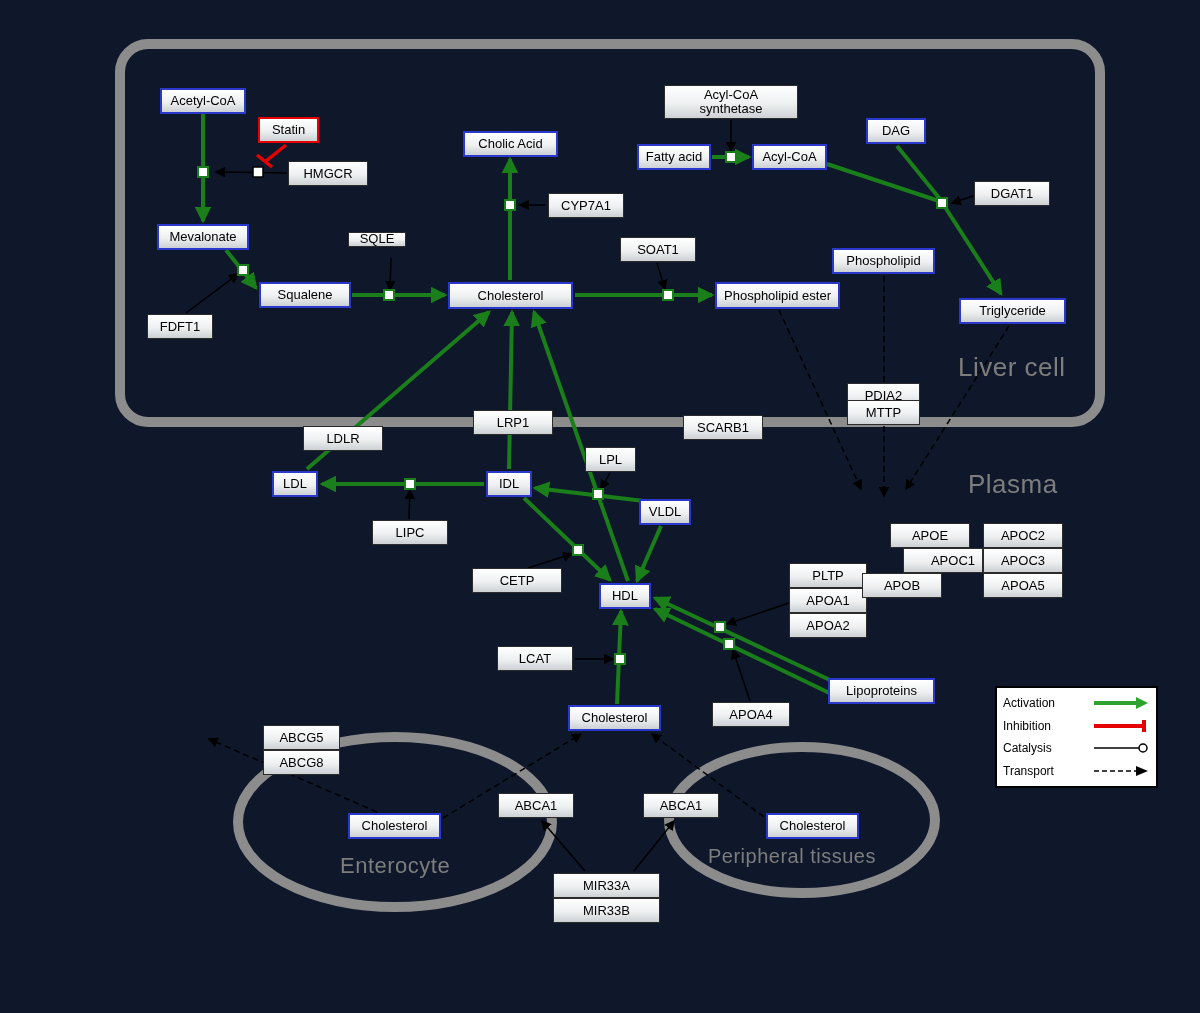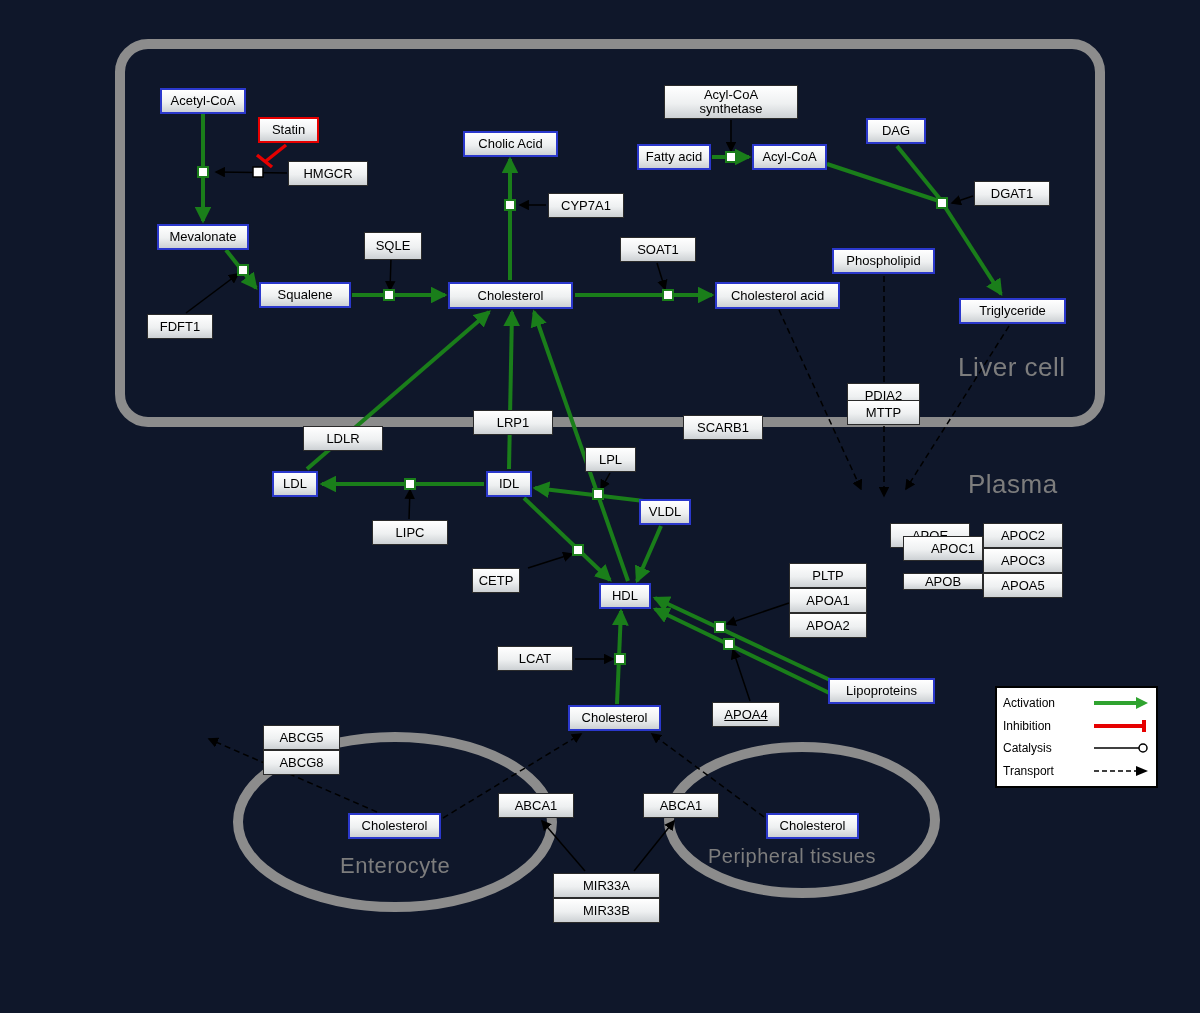--- a/index.html
+++ b/index.html
@@ -127,57 +127,57 @@
     </g>
   </svg>
 
   <div id="nodes">
       <div class="node metabolite" style="left: 160px; top: 88px; width: 86px; height: 26px;"><span>Acetyl-CoA</span></div>
       <div class="node statin" style="left: 258px; top: 117px; width: 61px; height: 26px;"><span>Statin</span></div>
       <div class="node gene" style="left: 288px; top: 161px; width: 80px; height: 25px;"><span>HMGCR</span></div>
       <div class="node metabolite" style="left: 157px; top: 224px; width: 92px; height: 26px;"><span>Mevalonate</span></div>
       <div class="node gene" style="left: 147px; top: 314px; width: 66px; height: 25px;"><span>FDFT1</span></div>
       <div class="node metabolite" style="left: 259px; top: 282px; width: 92px; height: 26px;"><span>Squalene</span></div>
-      <div class="node gene" style="left: 364px; top: 232px; width: 58px; height: 28px;"><span>SQLE</span></div>
+      <div class="node gene" style="left: 348px; top: 232px; width: 58px; height: 15px; align-items: flex-end;"><span>SQLE</span></div>
       <div class="node metabolite" style="left: 448px; top: 282px; width: 125px; height: 27px;"><span>Cholesterol</span></div>
       <div class="node metabolite" style="left: 463px; top: 131px; width: 95px; height: 26px;"><span>Cholic Acid</span></div>
       <div class="node gene" style="left: 548px; top: 193px; width: 76px; height: 25px;"><span>CYP7A1</span></div>
       <div class="node gene" style="left: 620px; top: 237px; width: 76px; height: 25px;"><span>SOAT1</span></div>
-      <div class="node metabolite" style="left: 715px; top: 282px; width: 125px; height: 27px;"><span>Cholesterol acid</span></div>
+      <div class="node metabolite" style="left: 715px; top: 282px; width: 125px; height: 27px;"><span>Phospholipid ester</span></div>
       <div class="node gene" style="left: 664px; top: 85px; width: 134px; height: 34px;"><span>Acyl-CoA
 synthetase</span></div>
       <div class="node metabolite" style="left: 637px; top: 144px; width: 74px; height: 26px;"><span>Fatty acid</span></div>
       <div class="node metabolite" style="left: 752px; top: 144px; width: 75px; height: 26px;"><span>Acyl-CoA</span></div>
       <div class="node metabolite" style="left: 866px; top: 118px; width: 60px; height: 26px;"><span>DAG</span></div>
       <div class="node gene" style="left: 974px; top: 181px; width: 76px; height: 25px;"><span>DGAT1</span></div>
       <div class="node metabolite" style="left: 832px; top: 248px; width: 103px; height: 26px;"><span>Phospholipid</span></div>
       <div class="node metabolite" style="left: 959px; top: 298px; width: 107px; height: 26px;"><span>Triglyceride</span></div>
       <div class="node gene" style="left: 847px; top: 383px; width: 73px; height: 25px;"><span>PDIA2</span></div>
       <div class="node gene" style="left: 847px; top: 400px; width: 73px; height: 25px;"><span>MTTP</span></div>
       <div class="node gene" style="left: 303px; top: 426px; width: 80px; height: 25px;"><span>LDLR</span></div>
       <div class="node gene" style="left: 473px; top: 410px; width: 80px; height: 25px;"><span>LRP1</span></div>
       <div class="node gene" style="left: 683px; top: 415px; width: 80px; height: 25px;"><span>SCARB1</span></div>
       <div class="node metabolite" style="left: 272px; top: 471px; width: 46px; height: 26px;"><span>LDL</span></div>
       <div class="node metabolite" style="left: 486px; top: 471px; width: 46px; height: 26px;"><span>IDL</span></div>
       <div class="node gene" style="left: 372px; top: 520px; width: 76px; height: 25px;"><span>LIPC</span></div>
       <div class="node gene" style="left: 585px; top: 447px; width: 51px; height: 25px;"><span>LPL</span></div>
       <div class="node metabolite" style="left: 639px; top: 499px; width: 52px; height: 26px;"><span>VLDL</span></div>
-      <div class="node gene" style="left: 472px; top: 568px; width: 48px; height: 25px;"><span>CETP</span></div>
+      <div class="node gene" style="left: 472px; top: 568px; width: 90px; height: 25px;"><span>CETP</span></div>
       <div class="node metabolite" style="left: 599px; top: 583px; width: 52px; height: 26px;"><span>HDL</span></div>
       <div class="node gene" style="left: 497px; top: 646px; width: 76px; height: 25px;"><span>LCAT</span></div>
       <div class="node gene" style="left: 789px; top: 563px; width: 78px; height: 25px;"><span>PLTP</span></div>
       <div class="node gene" style="left: 789px; top: 588px; width: 78px; height: 25px;"><span>APOA1</span></div>
       <div class="node gene" style="left: 789px; top: 613px; width: 78px; height: 25px;"><span>APOA2</span></div>
-      <div class="node gene" style="left: 712px; top: 702px; width: 68px; height: 25px; text-decoration: underline;"><span>APOA4</span></div>
+      <div class="node gene" style="left: 712px; top: 702px; width: 78px; height: 25px;"><span>APOA4</span></div>
       <div class="node metabolite" style="left: 828px; top: 678px; width: 107px; height: 26px;"><span>Lipoproteins</span></div>
       <div class="node gene" style="left: 890px; top: 523px; width: 80px; height: 25px;"><span>APOE</span></div>
       <div class="node gene" style="left: 983px; top: 523px; width: 80px; height: 25px;"><span>APOC2</span></div>
-      <div class="node gene" style="left: 903px; top: 536px; width: 80px; height: 25px; padding-left: 20px;"><span>APOC1</span></div>
+      <div class="node gene" style="left: 903px; top: 548px; width: 80px; height: 25px; padding-left: 20px;"><span>APOC1</span></div>
       <div class="node gene" style="left: 983px; top: 548px; width: 80px; height: 25px;"><span>APOC3</span></div>
-      <div class="node gene" style="left: 903px; top: 573px; width: 80px; height: 17px;"><span>APOB</span></div>
+      <div class="node gene" style="left: 862px; top: 573px; width: 80px; height: 25px;"><span>APOB</span></div>
       <div class="node gene" style="left: 983px; top: 573px; width: 80px; height: 25px;"><span>APOA5</span></div>
       <div class="node metabolite" style="left: 568px; top: 705px; width: 93px; height: 26px;"><span>Cholesterol</span></div>
       <div class="node gene" style="left: 263px; top: 725px; width: 77px; height: 25px;"><span>ABCG5</span></div>
       <div class="node gene" style="left: 263px; top: 750px; width: 77px; height: 25px;"><span>ABCG8</span></div>
       <div class="node metabolite" style="left: 348px; top: 813px; width: 93px; height: 26px;"><span>Cholesterol</span></div>
       <div class="node gene" style="left: 498px; top: 793px; width: 76px; height: 25px;"><span>ABCA1</span></div>
       <div class="node gene" style="left: 643px; top: 793px; width: 76px; height: 25px;"><span>ABCA1</span></div>
       <div class="node metabolite" style="left: 766px; top: 813px; width: 93px; height: 26px;"><span>Cholesterol</span></div>
       <div class="node gene" style="left: 553px; top: 873px; width: 107px; height: 25px;"><span>MIR33A</span></div>
       <div class="node gene" style="left: 553px; top: 898px; width: 107px; height: 25px;"><span>MIR33B</span></div>

